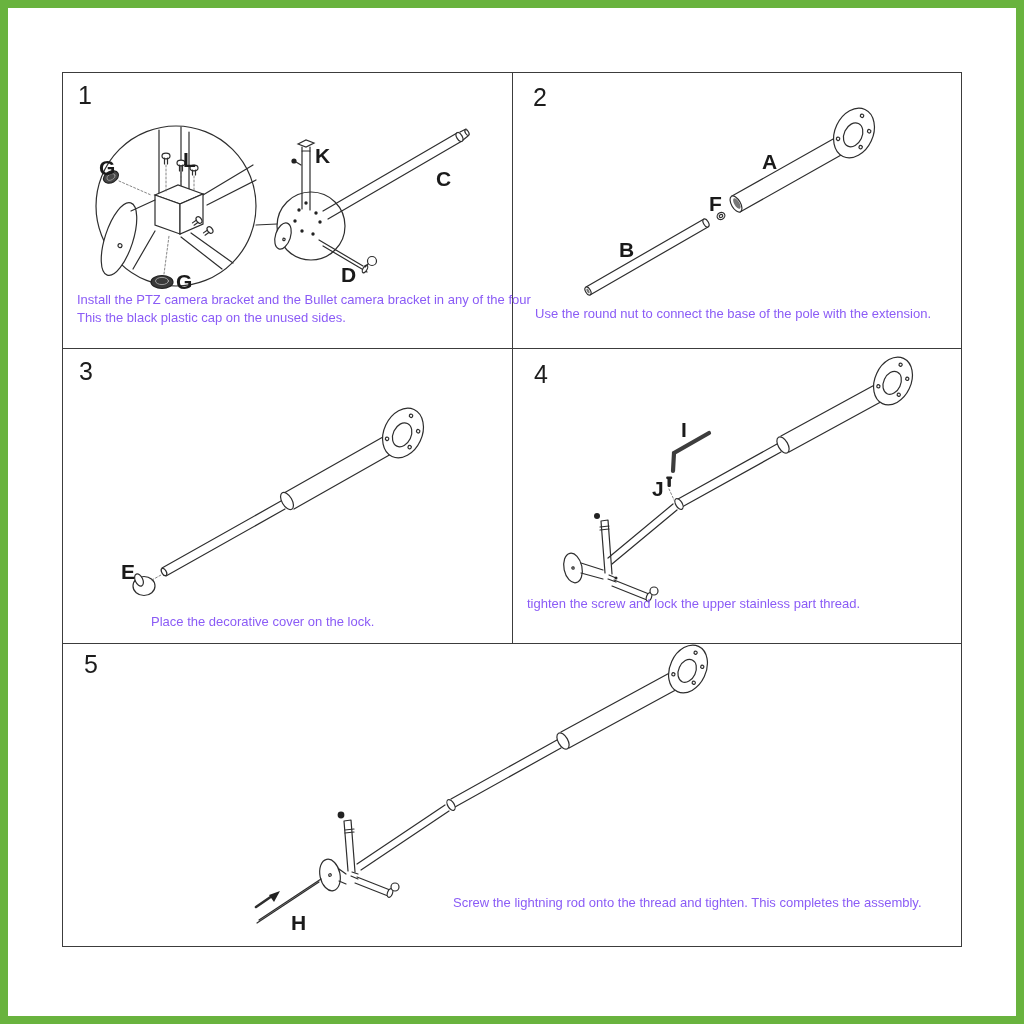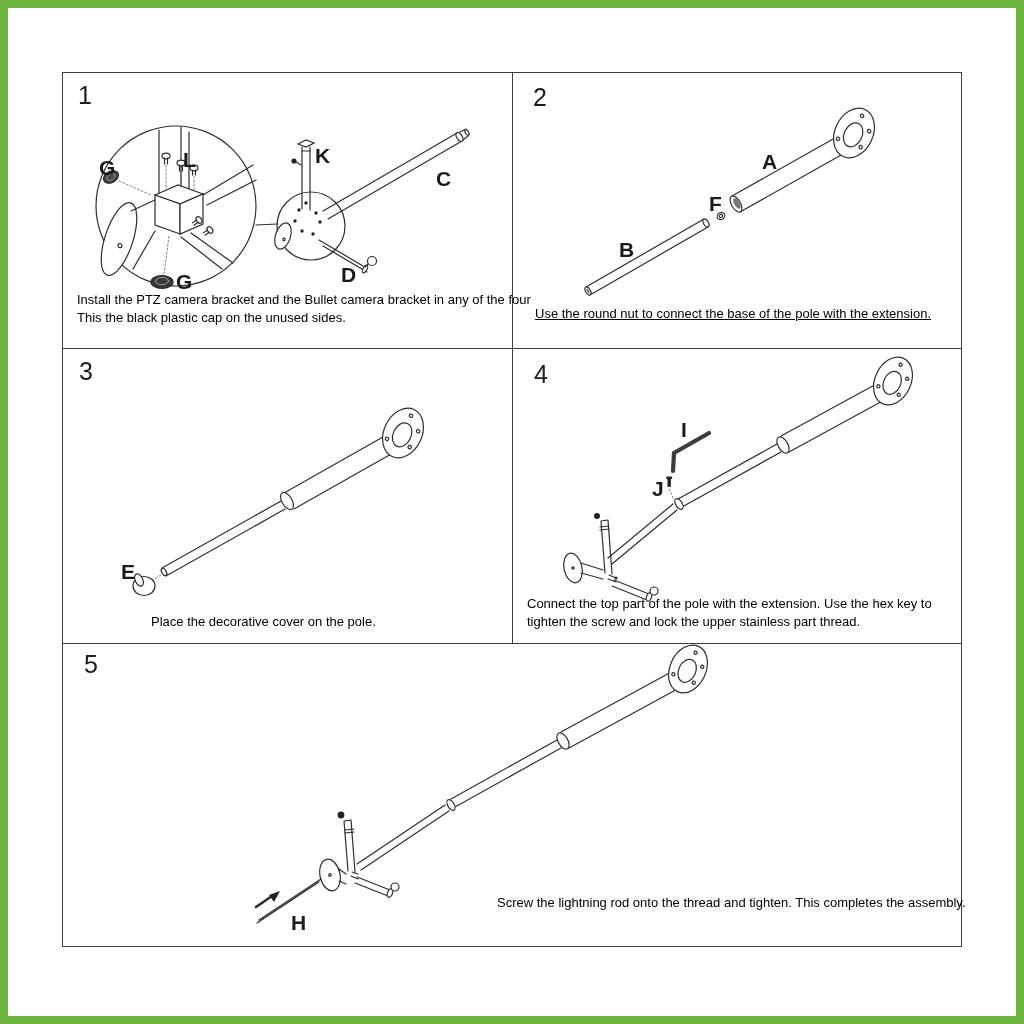--- a/index.html
+++ b/index.html
@@ -7,21 +7,21 @@
   .frame{position:absolute;inset:0;border:8px solid var(--frame-green,#69b33e);box-sizing:border-box;pointer-events:none;}
   .grid{position:absolute;left:62px;top:72px;width:900px;height:875px;border:1px solid #3c3c3c;box-sizing:border-box;background:#fff;}
   .panel{position:absolute;box-sizing:border-box;}
   .p1{left:0;top:0;width:450px;height:276px;border-right:1px solid #3c3c3c;border-bottom:1px solid #3c3c3c;}
   .p2{left:450px;top:0;width:448px;height:276px;border-bottom:1px solid #3c3c3c;}
   .p3{left:0;top:276px;width:450px;height:295px;border-right:1px solid #3c3c3c;border-bottom:1px solid #3c3c3c;}
   .p4{left:450px;top:276px;width:448px;height:295px;border-bottom:1px solid #3c3c3c;}
   .p5{left:0;top:571px;width:898px;height:302px;}
   .panel-num{position:absolute;font-size:25px;font-weight:400;color:#1c1c1c;line-height:1;}
   .part-label{position:absolute;font-size:21px;font-weight:600;color:#1a1a1a;line-height:1;}
-  .caption{position:absolute;font-size:13px;color:#000000;line-height:18px;white-space:nowrap;}
+  .caption{position:absolute;font-size:13px;color:#8b5cf6;line-height:18px;white-space:nowrap;}
   svg.art{position:absolute;left:0;top:0;}
 </style>
 </head>
 <body>
 
 <div class="frame"></div>
 
 <div class="grid">
 
   <div class="panel p1">
@@ -162,21 +162,21 @@
         <g transform="translate(75,218) rotate(-30)">
           <ellipse rx="2.4" ry="4.4" fill="#fff"></ellipse>
           <ellipse rx="1.2" ry="2.6" fill="#777" stroke="none"></ellipse>
         </g>
       </g>
     </svg>
     <span class="panel-num" style="left:20px;top:12px;">2</span>
     <span class="part-label" style="left:249px;top:78px;">A</span>
     <span class="part-label" style="left:106px;top:166px;">B</span>
     <span class="part-label" style="left:196px;top:120px;">F</span>
-    <div class="caption" style="left:22px;top:232px;text-decoration:underline;">
+    <div class="caption" style="left:22px;top:232px;">
       <div>Use the round nut to connect the base of the pole with the extension.</div>
     </div>
   </div>
 
   <div class="panel p3">
     <svg class="art" width="450" height="295" viewBox="0 0 450 295">
       <g stroke="#2e2e2e" stroke-width="1.2" fill="none" stroke-linecap="round">
 
         <path d="M327,84 L221,144 M337,100 L231,160"></path>
         <g transform="translate(340,84) rotate(25)">
@@ -202,21 +202,21 @@
           <g transform="translate(76,231) rotate(-25)">
               <ellipse rx="3.8" ry="6.5" fill="#fff"></ellipse>
             </g>
         </g>
         <path stroke="#666" stroke-width="0.8" stroke-dasharray="2 2" d="M89,231 L98,226"></path>
       </g>
     </svg>
     <span class="panel-num" style="left:16px;top:10px;">3</span>
     <span class="part-label" style="left:58px;top:212px;">E</span>
     <div class="caption" style="left:88px;top:264px;">
-      <div>Place the decorative cover on the pole.</div>
+      <div>Place the decorative cover on the lock.</div>
     </div>
   </div>
 
   <div class="panel p4">
     <svg class="art" width="448" height="295" viewBox="0 0 448 295">
       <g stroke="#2e2e2e" stroke-width="1.2" fill="none" stroke-linecap="round">
 
         <path d="M367,33 L268,87 M375,49 L276,103"></path>
         <g transform="translate(380,32) rotate(25)">
           <ellipse rx="18" ry="25" fill="#fff"></ellipse>
@@ -262,21 +262,20 @@
           <rect x="154.5" y="129" width="3.4" height="9" rx="1.2" fill="#222" stroke="none"></rect>
           <rect x="153.2" y="127.5" width="6" height="2.6" rx="1" fill="#222" stroke="none"></rect>
         </g>
         <path stroke="#666" stroke-width="0.8" stroke-dasharray="2 2" d="M156,140 L162,153"></path>
       </g>
     </svg>
     <span class="panel-num" style="left:21px;top:13px;">4</span>
     <span class="part-label" style="left:168px;top:70px;">I</span>
     <span class="part-label" style="left:139px;top:129px;">J</span>
     <div class="caption" style="left:14px;top:246px;">
-      <div>Connect the top part of the pole with the extension. Use the hex key to</div>
       <div>tighten the screw and lock the upper stainless part thread.</div>
     </div>
   </div>
 
   <div class="panel p5">
     <svg class="art" width="898" height="302" viewBox="0 0 898 302">
       <g stroke="#2e2e2e" stroke-width="1.2" fill="none" stroke-linecap="round">
 
         <path d="M612,26 L498,88 M620,42 L506,104"></path>
         <g transform="translate(625,25) rotate(25)">
@@ -321,18 +320,18 @@
         </g>
 
         <g>
           <path d="M193,263 L209,252" stroke-width="2.6"></path>
           <path d="M217,247 L206,251 L211,258 Z" fill="#222" stroke="none"></path>
         </g>
       </g>
     </svg>
     <span class="panel-num" style="left:21px;top:8px;">5</span>
     <span class="part-label" style="left:228px;top:268px;">H</span>
-    <div class="caption" style="left:390px;top:250px;margin-left:44px;">
+    <div class="caption" style="left:390px;top:250px;">
       <div>Screw the lightning rod onto the thread and tighten. This completes the assembly.</div>
     </div>
   </div>
 
 </div>
 
 </body></html>

